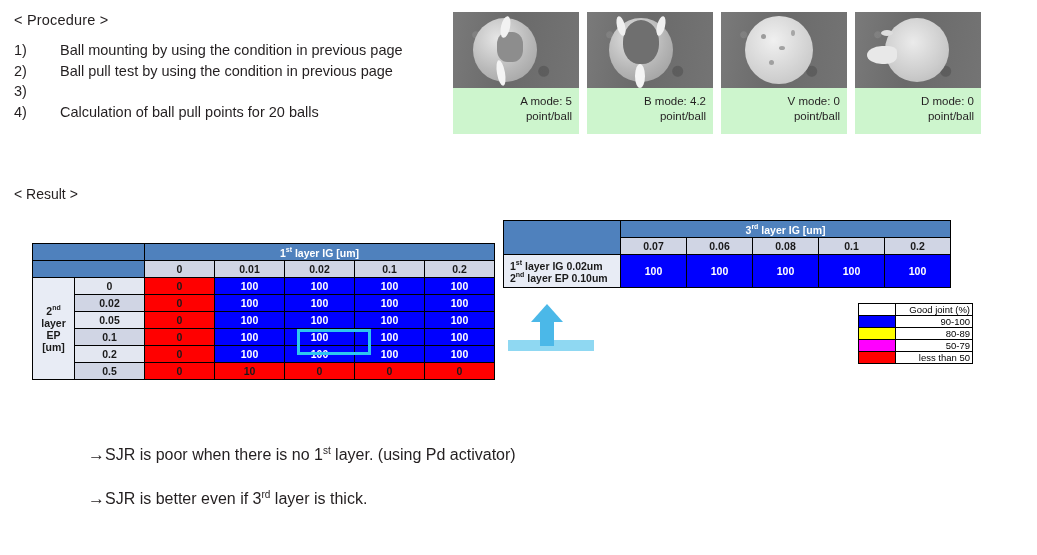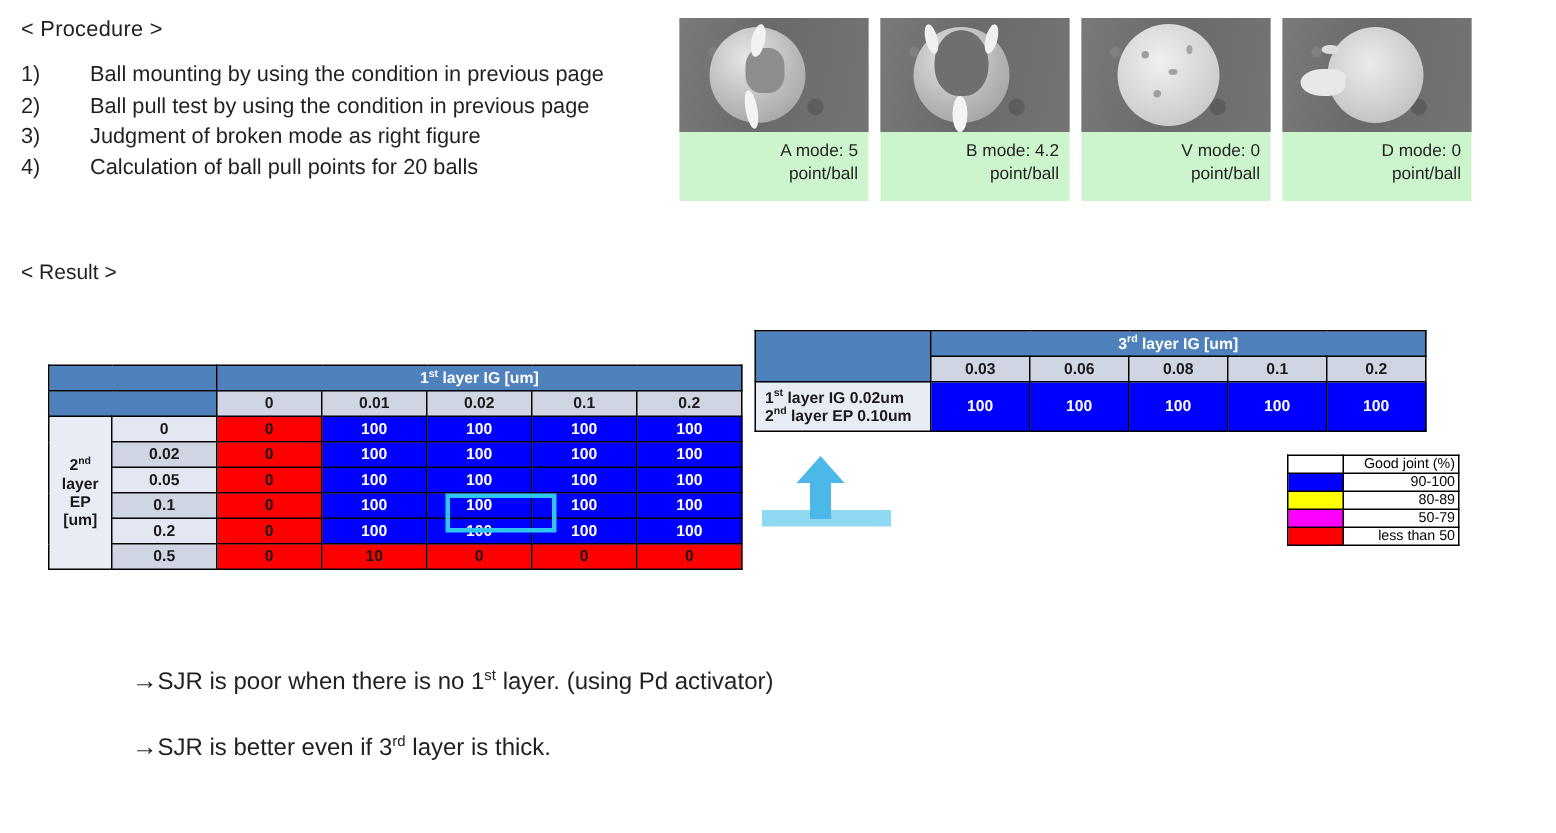--- a/index.html
+++ b/index.html
@@ -30,21 +30,21 @@
   .photo .bgtex{position:absolute;inset:0;
      background:
        radial-gradient(circle at 18% 30%, rgba(255,255,255,.09) 0 3px, transparent 4px),
        radial-gradient(circle at 72% 78%, rgba(0,0,0,.16) 0 5px, transparent 6px),
        linear-gradient(100deg,#7a7a7a 0%,#6a6a6a 45%,#747474 100%);
   }
   .ball{position:absolute;border-radius:50%;}
   .cap{background:#cdf5cd;font-size:11.5px;line-height:15px;padding:6px 7px 8px 7px;height:32px;box-sizing:content-box;text-align:right;}
 
   
-  #resultlbl{left:14px;top:173px;font-size:14px;}
+  #resultlbl{left:14px;top:186px;font-size:14px;}
 
   
   table{border-collapse:collapse;table-layout:fixed;}
   .tblL td,.tblL th{border:1px solid #000;font-size:10.5px;text-align:center;font-weight:bold;padding:0;height:16px;}
   .hdr-blue{background:#4f81bd;color:#ffffff;}
   .hdr-lt{background:#d0d5e4;color:#1a1a1a;}
   .hdr-lt2{background:#e3e7f1;color:#1a1a1a;}
   .rowlab{background:#e8ecf5;color:#1a1a1a;}
   .c-blue{background:#0000ff;color:#ffffff;}
   .c-red{background:#ff0000;color:#1a1a1a;}
@@ -83,21 +83,20 @@
     <li>
       <span class="num">1)</span>
       <span class="txt">Ball mounting by using the condition in previous page</span>
     </li>
     <li>
       <span class="num">2)</span>
       <span class="txt">Ball pull test by using the condition in previous page</span>
     </li>
     <li>
       <span class="num">3)</span>
-      <span class="txt">Judgment of broken mode as right figure</span>
     </li>
     <li>
       <span class="num">4)</span>
       <span class="txt">Calculation of ball pull points for 20 balls</span>
     </li>
   </ol>
 </div>
 
 <div class="abs" id="failure">
   <div class="tiles">
@@ -265,21 +264,21 @@
         <col style="width:66px">
         <col style="width:66px">
         <col style="width:66px">
     </colgroup>
     <tbody>
         <tr>
       <td class="hdr-blue" rowspan="2"></td>
       <td class="hdr-blue" colspan="5"><span>3</span><span class="sup">rd</span><span> layer IG [um]</span></td>
     </tr>
     <tr>
-      <td class="hdr-lt">0.03</td>
+      <td class="hdr-lt">0.07</td>
       <td class="hdr-lt">0.06</td>
       <td class="hdr-lt">0.08</td>
       <td class="hdr-lt">0.1</td>
       <td class="hdr-lt">0.2</td>
     </tr>
     <tr>
       <td class="rowlab" style="height:32px;text-align:left;padding-left:6px;">
         <div><span>1</span><span class="sup">st</span><span> layer IG 0.02um</span></div>
         <div><span>2</span><span class="sup">nd</span><span> layer EP 0.10um</span></div>
       </td>

